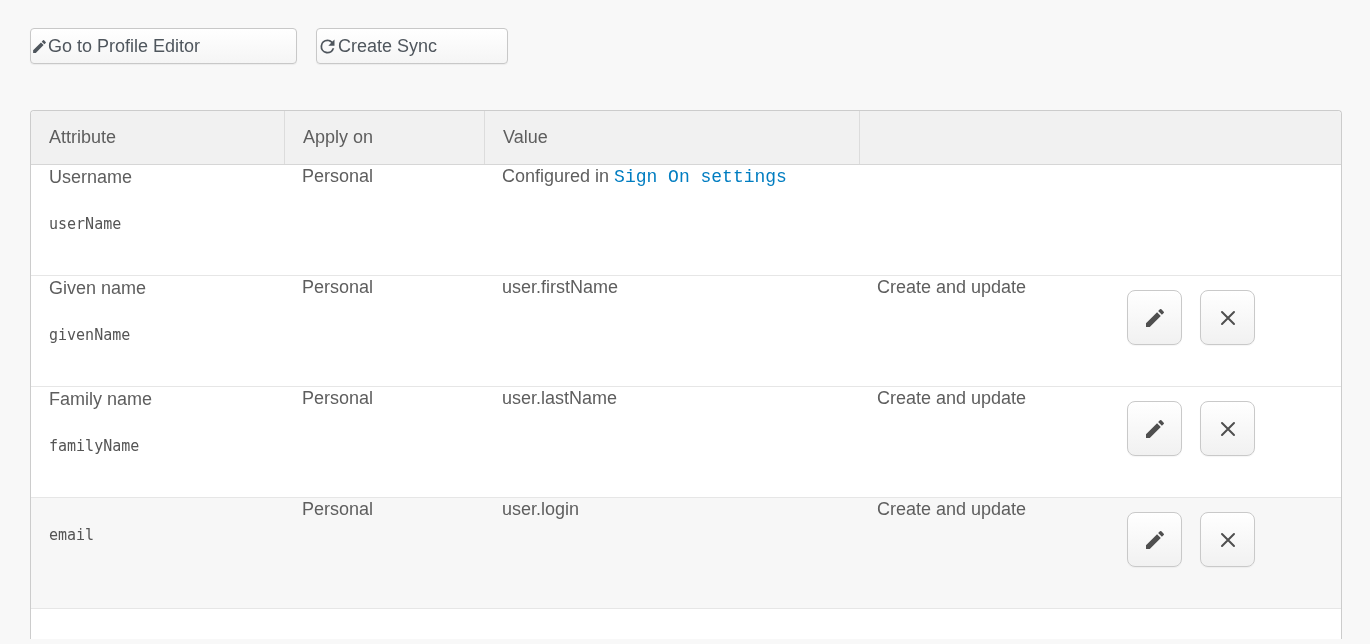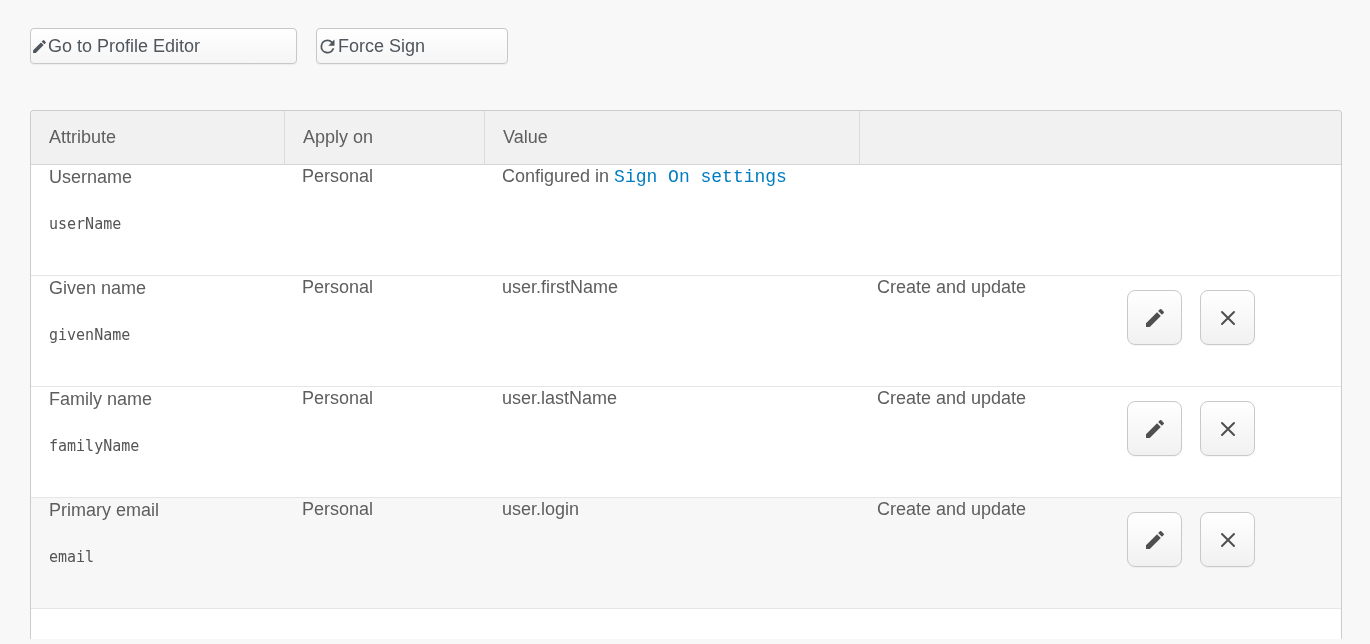--- a/index.html
+++ b/index.html
@@ -105,21 +105,21 @@
           </svg>
       </span>
       <span>Go to Profile Editor</span>
     </button>
     <button class="btn btn-sync">
       <span style="display:inline-flex">
         <svg width="21" height="21" viewBox="0 0 24 24" fill="currentColor">
             <path d="M17.65 6.35A7.95 7.95 0 0 0 12 4a8 8 0 1 0 7.73 10h-2.08A6 6 0 1 1 12 6c1.66 0 3.14.69 4.22 1.78L13 11h7V4l-2.35 2.35z"></path>
           </svg>
       </span>
-      <span>Force Sign</span>
+      <span>Create Sync</span>
     </button>
   </div>
 
   <div class="table">
 
     <div class="thead">
       <div class="th">Attribute</div>
       <div class="th">Apply on</div>
       <div class="th">Value</div>
       <div class="th"></div>
@@ -185,21 +185,20 @@
             <svg width="24" height="24" viewBox="0 0 24 24" fill="none" stroke="currentColor" stroke-width="2" stroke-linecap="round">
                 <path d="M6 6 L18 18 M18 6 L6 18"></path>
               </svg>
           </span>
         </button>
       </div>
     </div>
 
     <div class="tr highlighted">
       <div class="td">
-        <div class="attr-label">Primary email</div>
         <div class="attr-name">email</div>
       </div>
       <div class="td">Personal</div>
       <div class="td">user.login</div>
       <div class="td">Create and update</div>
       <div class="td actions">
         <button class="icon-btn">
           <span style="display:inline-flex">
             <svg width="24" height="24" viewBox="0 0 24 24" fill="currentColor">
                 <path d="M3 17.25V21h3.75L17.81 9.94l-3.75-3.75L3 17.25zM20.71 7.04a.996.996 0 0 0 0-1.41l-2.34-2.34a.996.996 0 0 0-1.41 0l-1.83 1.83 3.75 3.75 1.83-1.83z"></path>

